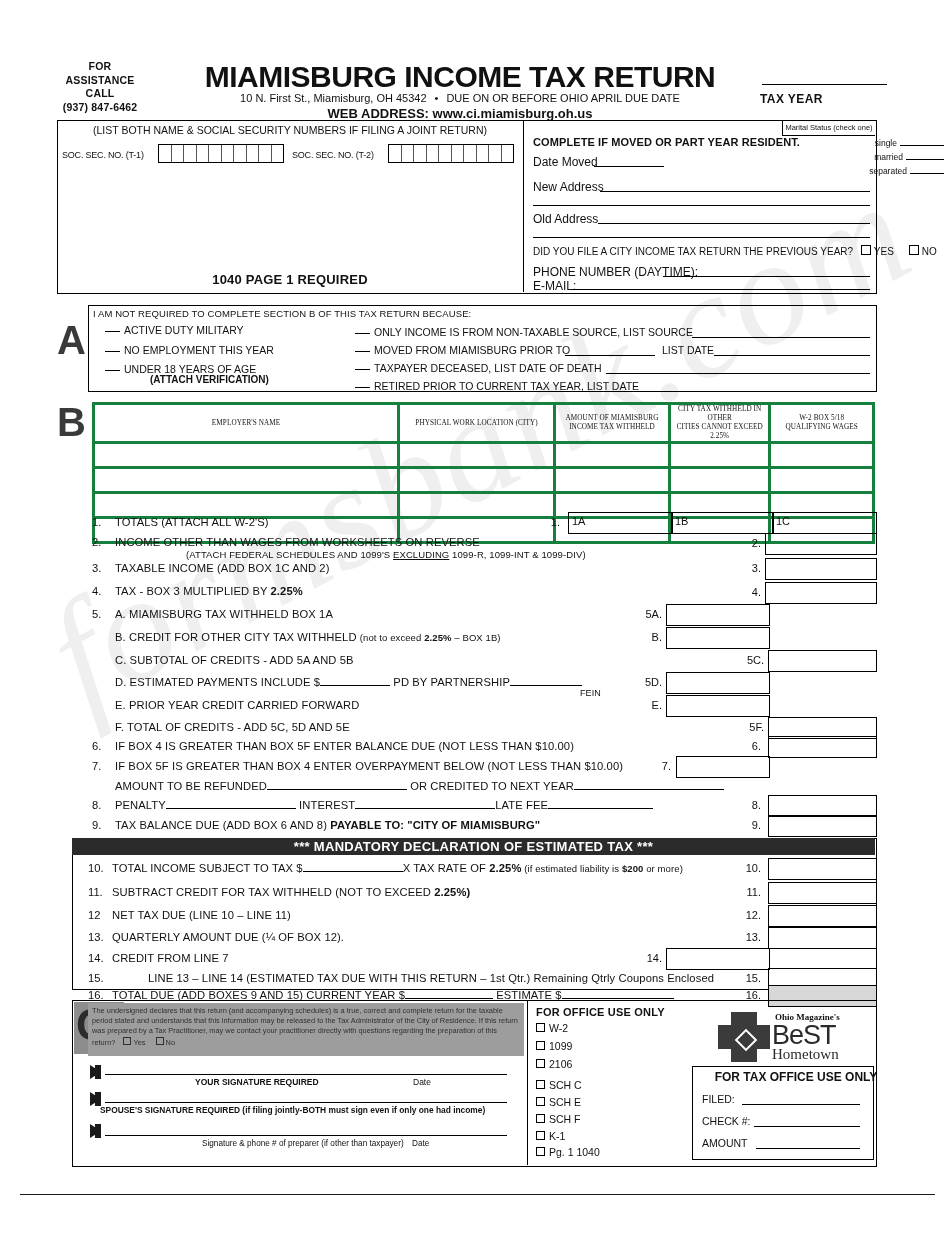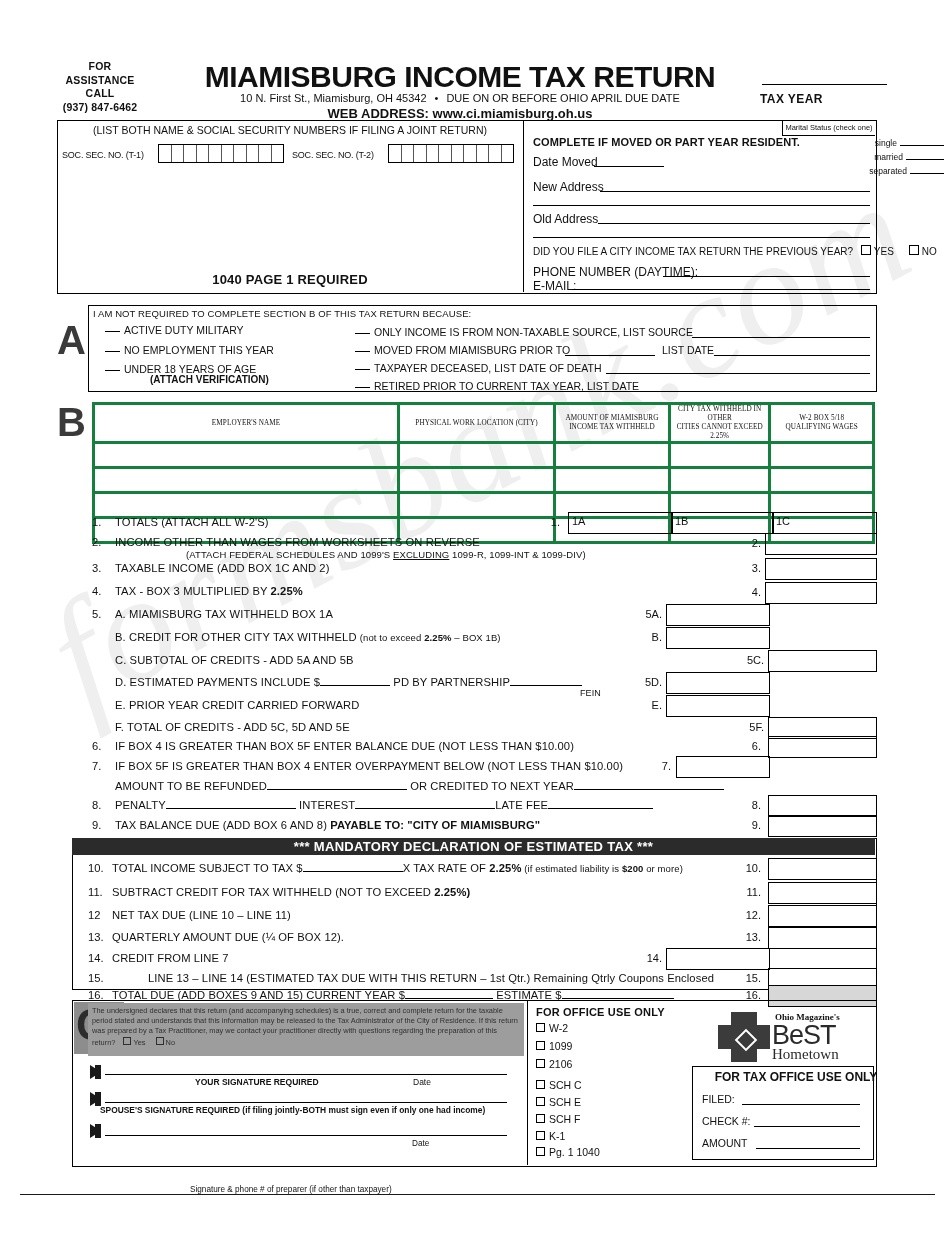--- a/index.html
+++ b/index.html
@@ -426,21 +426,21 @@
   <div class="sigline" style="left:105px;top:1074px;width:402px;"></div>
   <div class="sigcap" style="left:195px;top:1077px;">YOUR SIGNATURE REQUIRED</div>
   <div class="sigcap2" style="left:413px;top:1077px;">Date</div>
 
   <div class="arrow" style="left:90px;top:1092px;"></div>
   <div class="sigline" style="left:105px;top:1102px;width:402px;"></div>
   <div class="sigcap" style="left:100px;top:1105px;font-size:8.4px;">SPOUSE'S SIGNATURE REQUIRED (if filing jointly-BOTH must sign even if only one had income)</div>
 
   <div class="arrow" style="left:90px;top:1124px;"></div>
   <div class="sigline" style="left:105px;top:1135px;width:402px;"></div>
-  <div class="sigcap2" style="left:190px;top:1139px;font-size:8.2px;margin-top:46px;">Signature &amp; phone # of preparer (if other than taxpayer)</div>
+  <div class="sigcap2" style="left:202px;top:1139px;font-size:8.2px;">Signature &amp; phone # of preparer (if other than taxpayer)</div>
   <div class="sigcap2" style="left:412px;top:1139px;font-size:8.2px;">Date</div>
 
   <div class="ofc-title">FOR OFFICE USE ONLY</div>
   <div class="cbx" style="left:536px;top:1022px;"><span class="sq"></span><span>W-2</span></div>
   <div class="cbx" style="left:536px;top:1040px;"><span class="sq"></span><span>1099</span></div>
   <div class="cbx" style="left:536px;top:1058px;"><span class="sq"></span><span>2106</span></div>
 
   <div class="cbx" style="left:536px;top:1079px;"><span class="sq"></span><span>SCH C</span></div>
   <div class="cbx" style="left:536px;top:1096px;"><span class="sq"></span><span>SCH E</span></div>
   <div class="cbx" style="left:536px;top:1113px;"><span class="sq"></span><span>SCH F</span></div>

